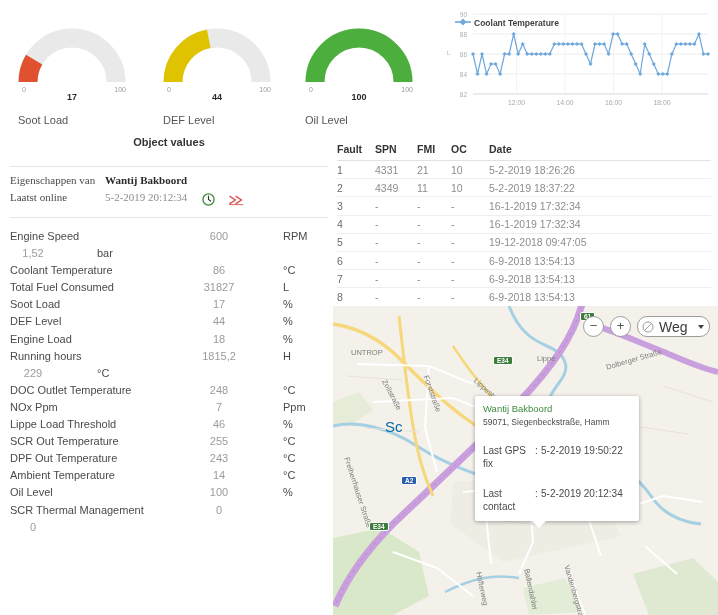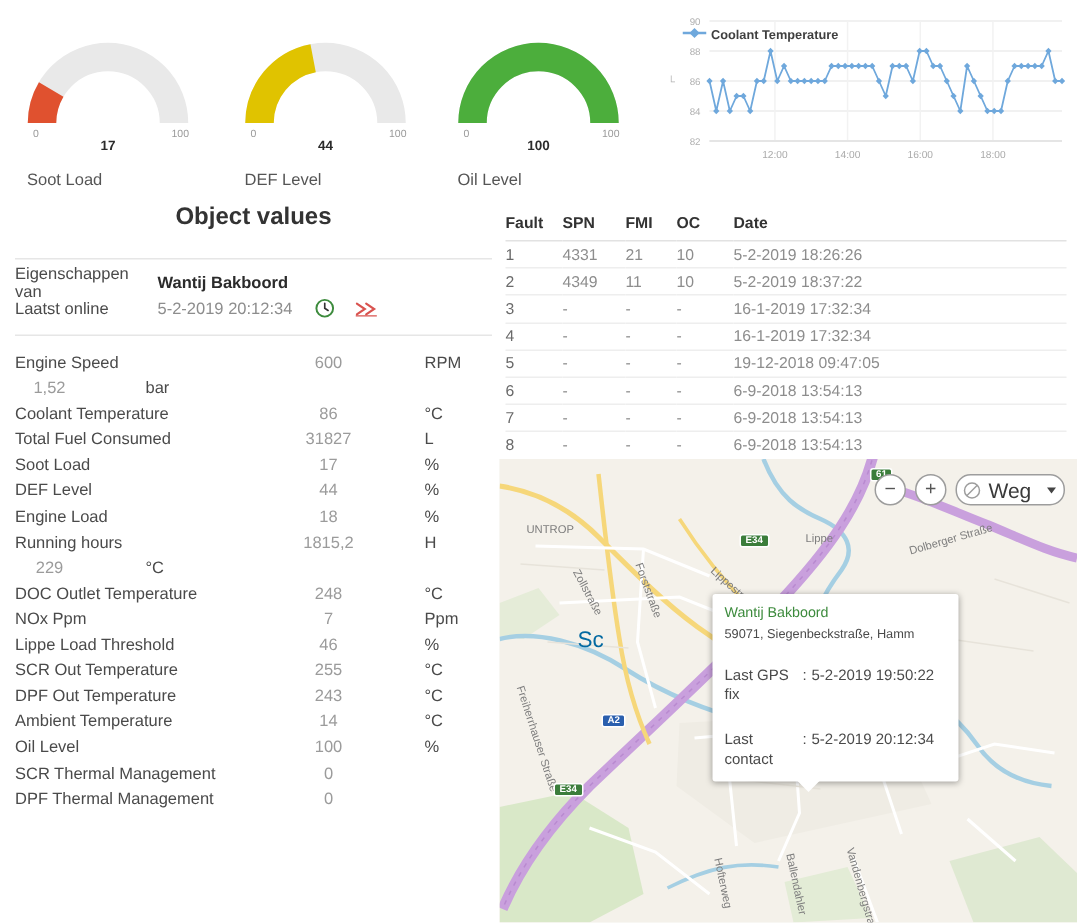--- a/index.html
+++ b/index.html
@@ -85,32 +85,32 @@
   .chart-svg { position: absolute; left: 0; top: 0; }
 
   
   .object-values {
     position: absolute;
     left: 10px; top: 136px;
     width: 318px;
   }
   .ov-title {
     text-align: center;
-    font-size: 16px;
+    font-size: 11px;
     font-weight: bold;
     color: #333;
     padding-bottom: 18px;
     border-bottom: 1px solid #e6e6e6;
   }
   .ov-meta { padding-top: 7px; border-bottom: 1px solid #e6e6e6; padding-bottom: 9px;}
   .ov-meta-row {
     display: flex;
-    align-items: center;
     height: 17px;
     font-size: 11px;
+    font-family: Liberation Serif, serif;
   }
   .ov-meta-key { width: 95px; color: #4a4a4a; }
   .ov-meta-val { color: #2b2b2b; }
   .ov-meta-val.bold { font-weight: bold; }
   .ov-meta-val.muted { color: #8d8d8d; }
   .ov-icons { display: flex; align-items: center; gap: 14px; margin-left: 15px; }
   .icon-btn { cursor: pointer; line-height: 0; }
 
   .ov-list { margin-top: 12px; }
   .ov-row {
@@ -512,21 +512,20 @@
           <span class="ov-name">Oil Level</span>
           <span class="ov-val">100</span>
           <span class="ov-unit">%</span>
         </div>
         <div class="ov-row">
           <span class="ov-name">SCR Thermal Management</span>
           <span class="ov-val">0</span>
           <span class="ov-unit"></span>
         </div>
         <div class="ov-row">
-          <span class="ov-name">DPF Thermal Management</span>
           <span class="ov-val">0</span>
           <span class="ov-unit"></span>
         </div>
       </div>
   </div>
 
   <table class="fault-table">
     <thead>
       <tr>
         <th class="col-fault">Fault</th>

